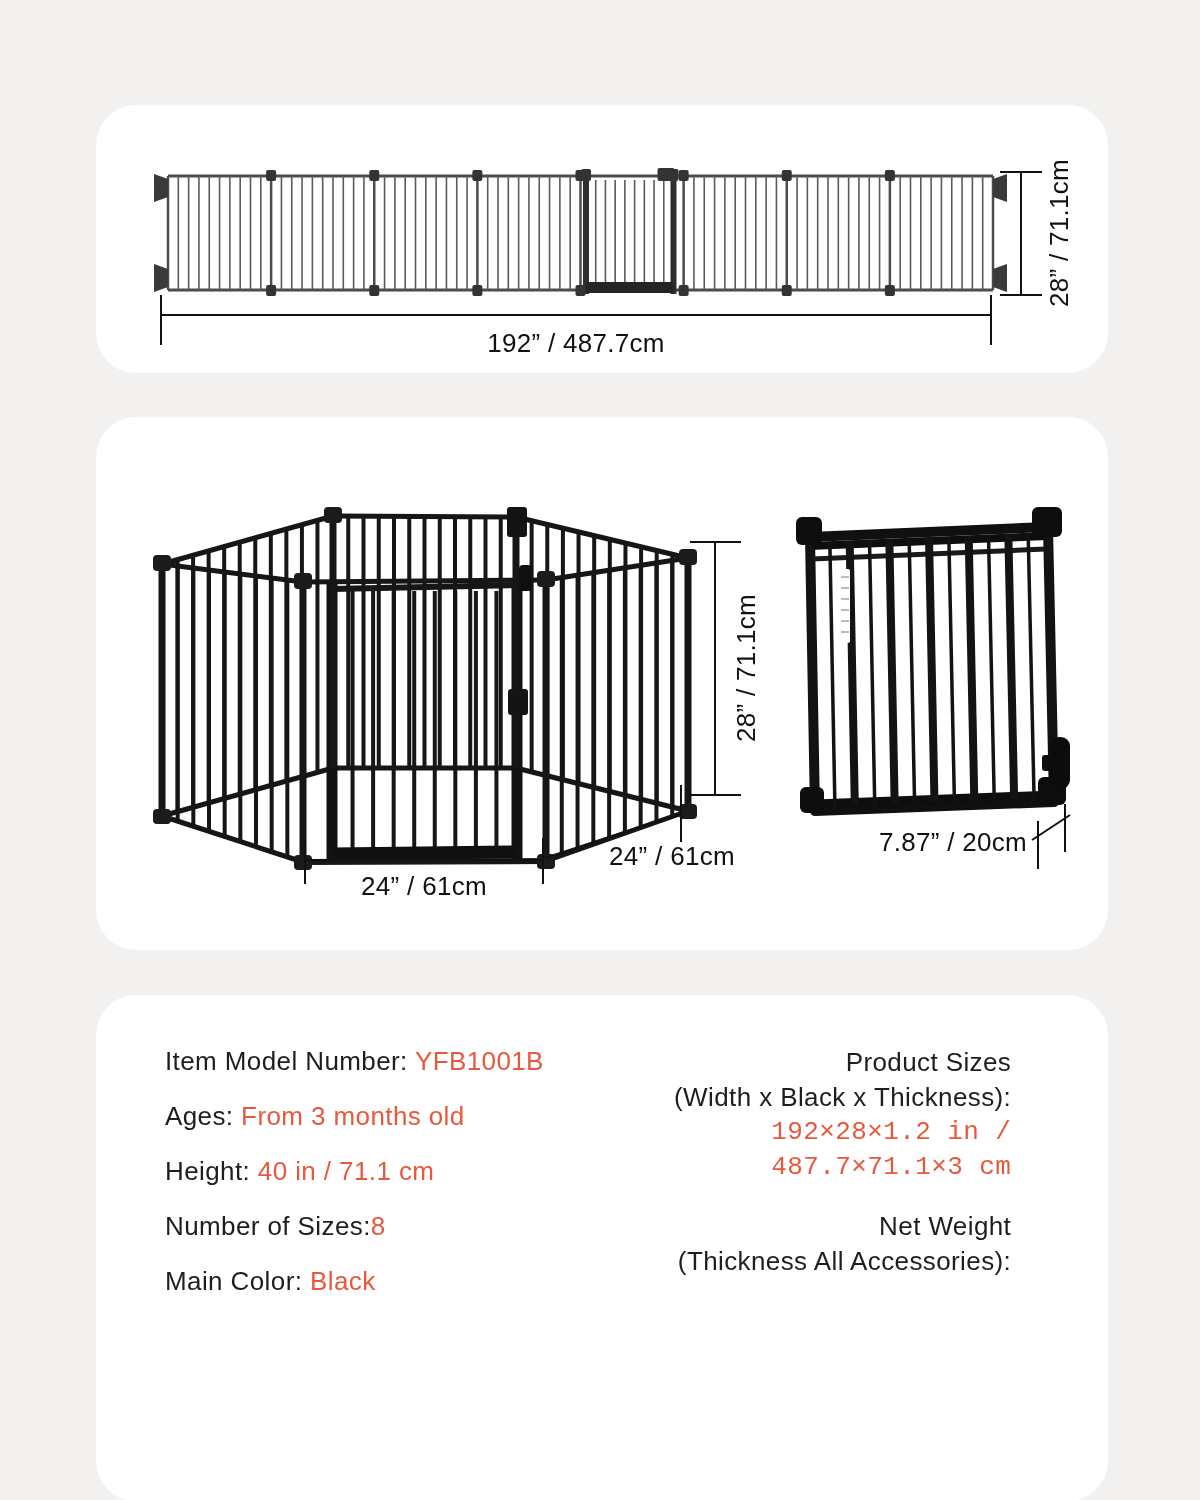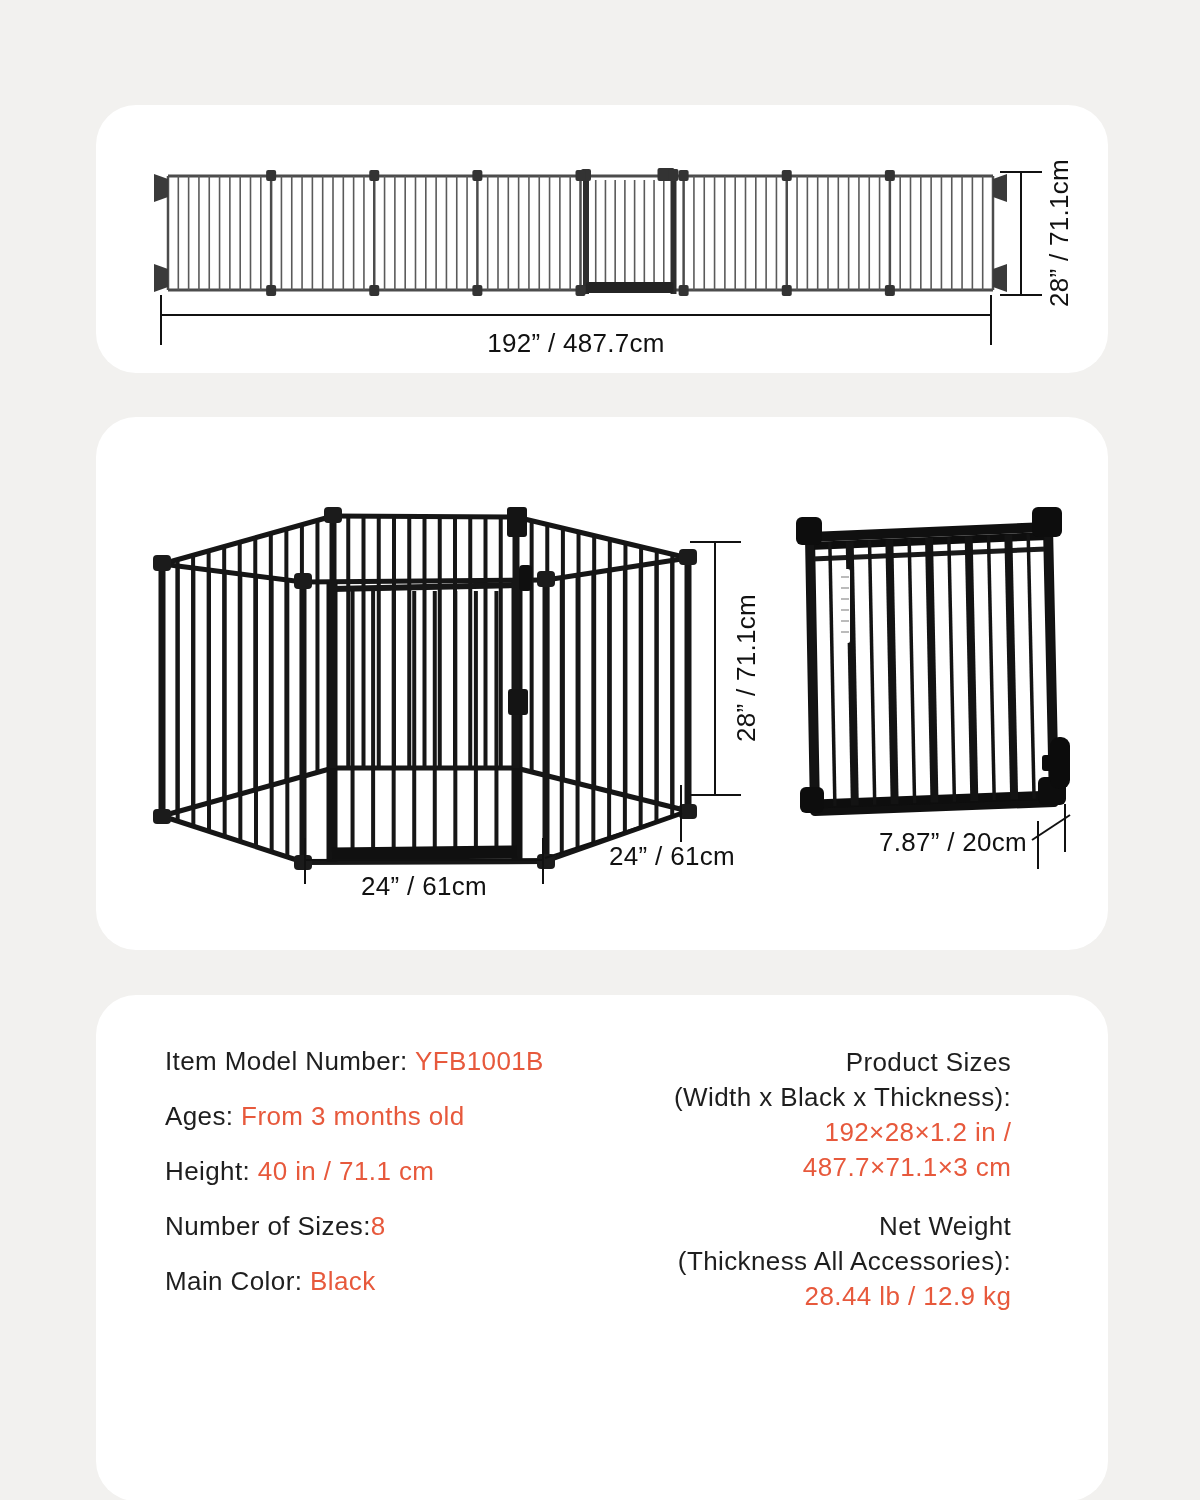--- a/index.html
+++ b/index.html
@@ -39,21 +39,21 @@
   }
   .spec-row .lbl{color:#1E1E1E;}
   .spec-row .val{color:var(--accent);}
   .spec-block .line{
     line-height:35px;
     font-size:26px;
     letter-spacing:0.4px;
     white-space:nowrap;
   }
   .spec-block .black{color:#1E1E1E;}
-  .spec-block .accent{color:var(--accent);}
+  .spec-block .accent{color:var(--accent);font-family:Liberation Mono, monospace;}
   .spec-block.mt{margin-top:24px;}
 </style>
 </head>
 <body>
 
 <div class="page">
 
   <section class="card card1">
     <svg width="1012" height="268" viewBox="0 0 1012 268">
       <g id="fence-bars">
@@ -348,17 +348,16 @@
     <div class="col-right">
       <div class="spec-block">
         <div class="line black">Product Sizes</div>
         <div class="line black">(Width x Black x Thickness):</div>
         <div class="line accent">192×28×1.2 in /</div>
         <div class="line accent">487.7×71.1×3 cm</div>
       </div>
       <div class="spec-block mt">
         <div class="line black">Net Weight</div>
         <div class="line black">(Thickness All Accessories):</div>
-        <div class="line accent">28.44 lb / 12.9 kg</div>
       </div>
     </div>
   </section>
 </div>
 
 </body></html>

